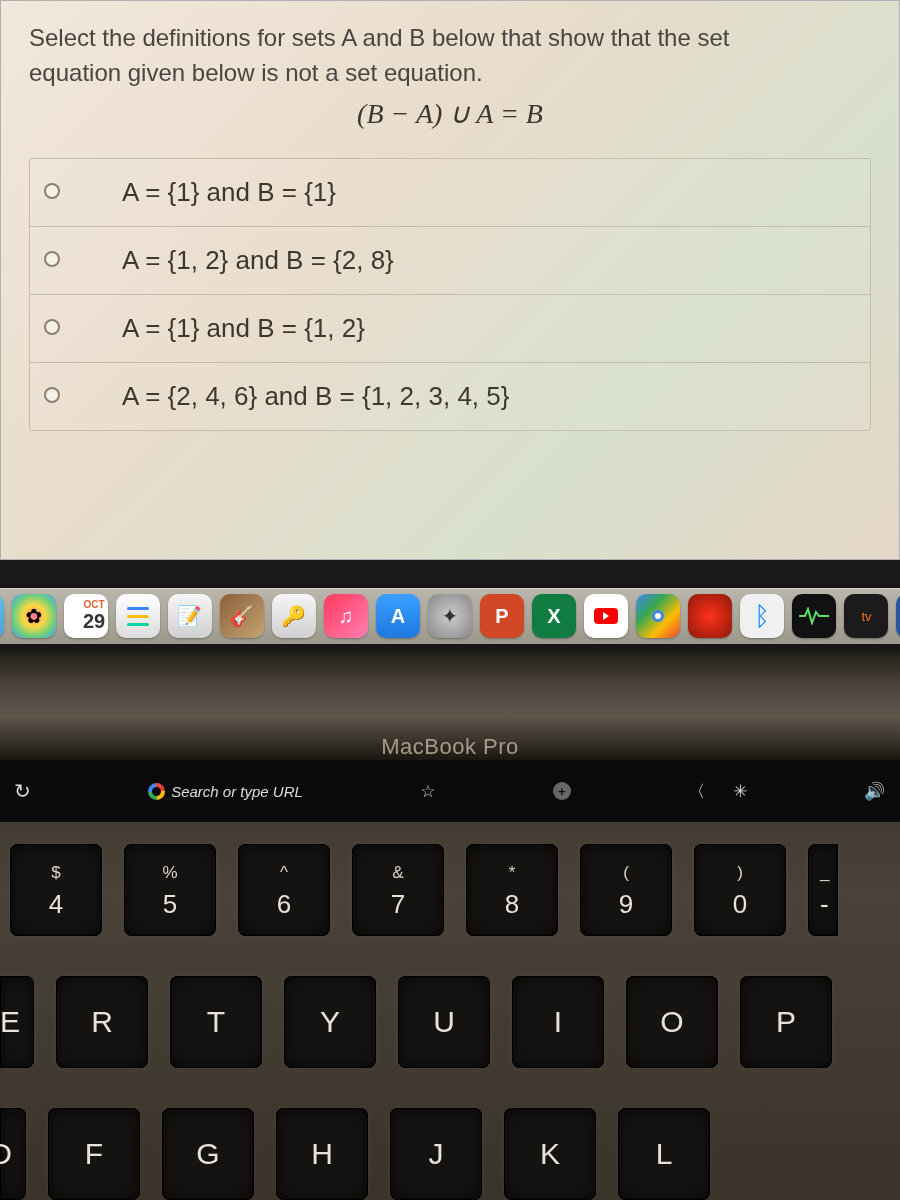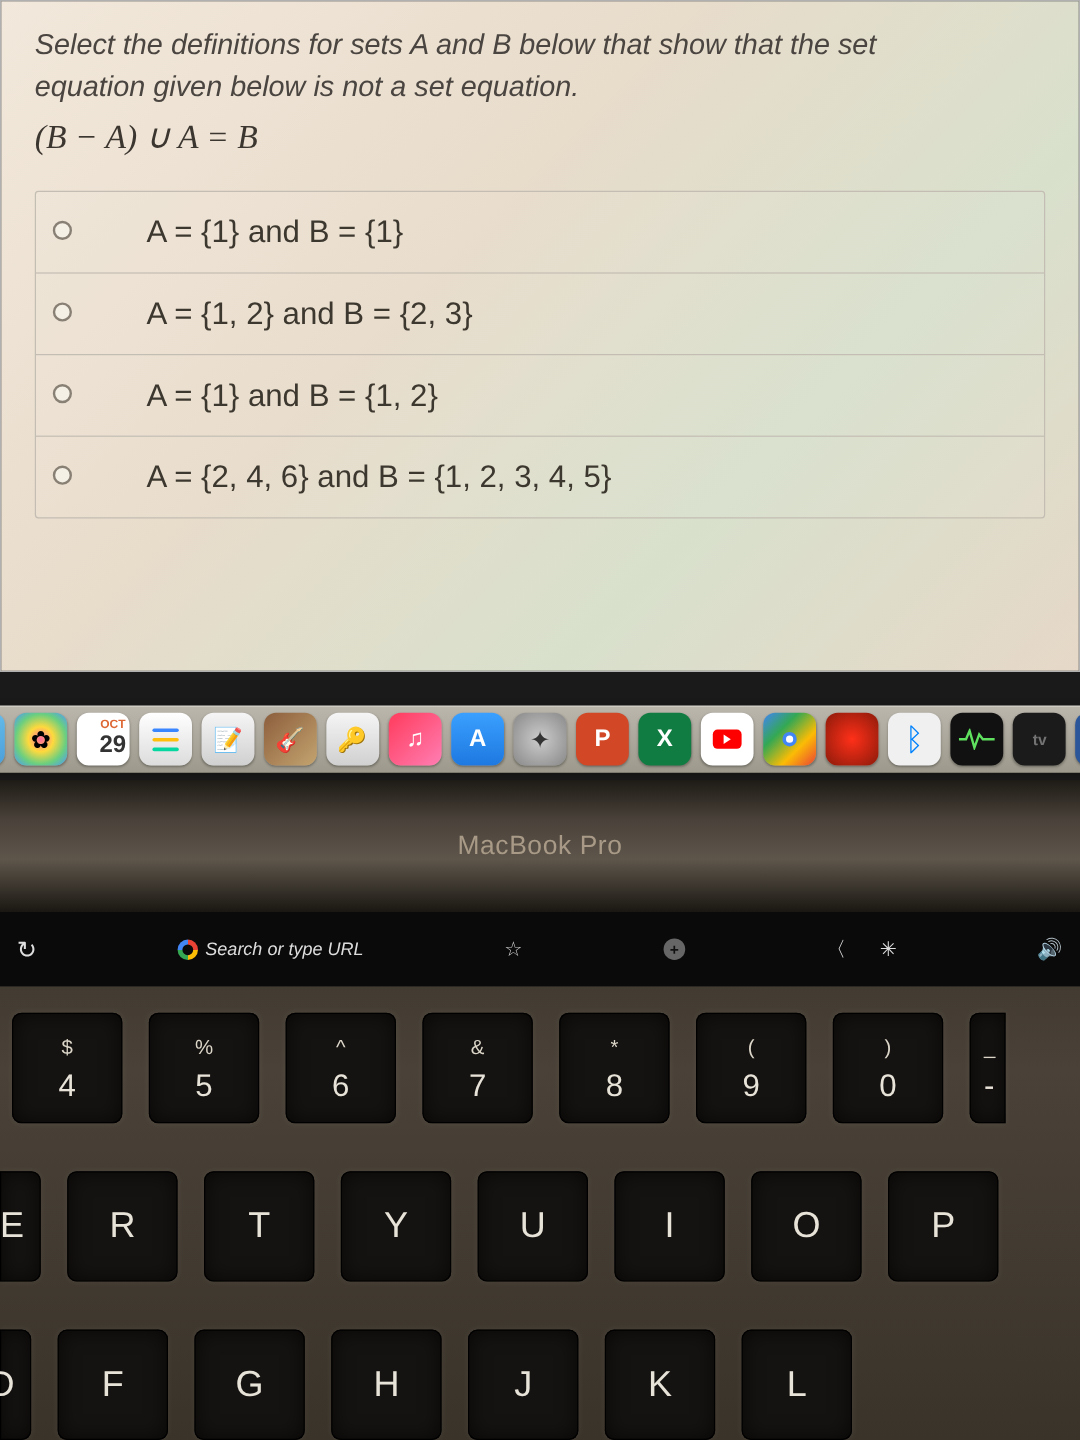--- a/index.html
+++ b/index.html
@@ -18,28 +18,28 @@
     height: 560px;
     background: linear-gradient(135deg, #f2e8db 0%, #e8dccb 40%, #d8e0cc 70%, #e6d8c8 100%);
     border: 1px solid #b0b0b0;
     padding: 20px 28px 10px 28px;
   }
   .question {
     font-size: 24px;
     color: #4a4540;
     line-height: 1.45;
     margin-bottom: 6px;
-    font-style: italic;
   }
   .equation {
     font-family: "Times New Roman", serif;
     font-size: 28px;
     font-style: italic;
     color: #3c3630;
     margin-bottom: 28px;
+    text-align: center;
   }
   .options {
     border: 1px solid #c4bdb3;
     border-radius: 3px;
     background: rgba(255,255,255,0.05);
   }
   .option {
     display: flex;
     align-items: center;
     border-bottom: 1px solid #c4bdb3;
@@ -103,21 +103,21 @@
   }
   .calendar-icon .day { font-size: 20px; color:#333; font-weight:600; }
 
   
   .hinge {
     position:absolute;
     top: 650px;
     left:0; right:0;
     height: 110px;
     background: linear-gradient(to bottom, #1e1b16 0%, #4a423a 30%, #5e564b 60%, #1a1712 100%);
-    display:flex; align-items:center; justify-content:center;
+    display:flex; align-items:flex-end; justify-content:center;
   }
   .brand {
     color: #a89a86;
     font-size: 22px;
     font-weight: 300;
     letter-spacing: 0.5px;
   }
 
   
   .deck {
@@ -197,21 +197,21 @@
   </p>
   <div class="equation">(B − A) ∪ A = B</div>
 
   <div class="options">
     <div class="option">
       <div class="radio"></div>
       <div class="option-text">A = {1} and B = {1}</div>
     </div>
     <div class="option">
       <div class="radio"></div>
-      <div class="option-text">A = {1, 2} and B = {2, 3}</div>
+      <div class="option-text">A = {1, 2} and B = {2, 8}</div>
     </div>
     <div class="option">
       <div class="radio"></div>
       <div class="option-text">A = {1} and B = {1, 2}</div>
     </div>
     <div class="option">
       <div class="radio"></div>
       <div class="option-text">A = {2, 4, 6} and B = {1, 2, 3, 4, 5}</div>
     </div>
   </div>
@@ -246,21 +246,21 @@
     <div class="dock-item" style="background:linear-gradient(135deg,#4285f4,#34a853,#fbbc05,#ea4335)">
         <span style="width:12px;height:12px;background:#fff;border-radius:50%;border:3px solid #4285f4"></span>
       </div>
     <div class="dock-item" style="background:radial-gradient(circle,#ff3019,#8b1a0a)"></div>
     <div class="dock-item" style="background:#f0f0f0;color:#0082fc;font-size:26px">ᛒ</div>
     <div class="dock-item" style="background:#111;color:#5fe05f">
         <svg width="30" height="18" viewBox="0 0 30 18">
           <polyline points="0,9 6,9 9,2 13,16 17,5 20,9 30,9" stroke="#5fe05f" stroke-width="2" fill="none"></polyline>
         </svg>
       </div>
-    <div class="dock-item" style="background:#1b1b1b;color:#737373;font-size:13px;font-weight:bold;flex-direction:row;gap:1px">
+    <div class="dock-item" style="background:#1b1b1b;color:#f97316;font-size:13px;font-weight:normal;flex-direction:row;gap:1px">
         <span></span>
         <span>tv</span>
       </div>
     <div class="dock-item" style="background:#2b579a;color:#fff;font-weight:bold"></div>
   </div>
 </div>
 
 <div class="hinge">
   <div class="brand">MacBook Pro</div>
 </div>

